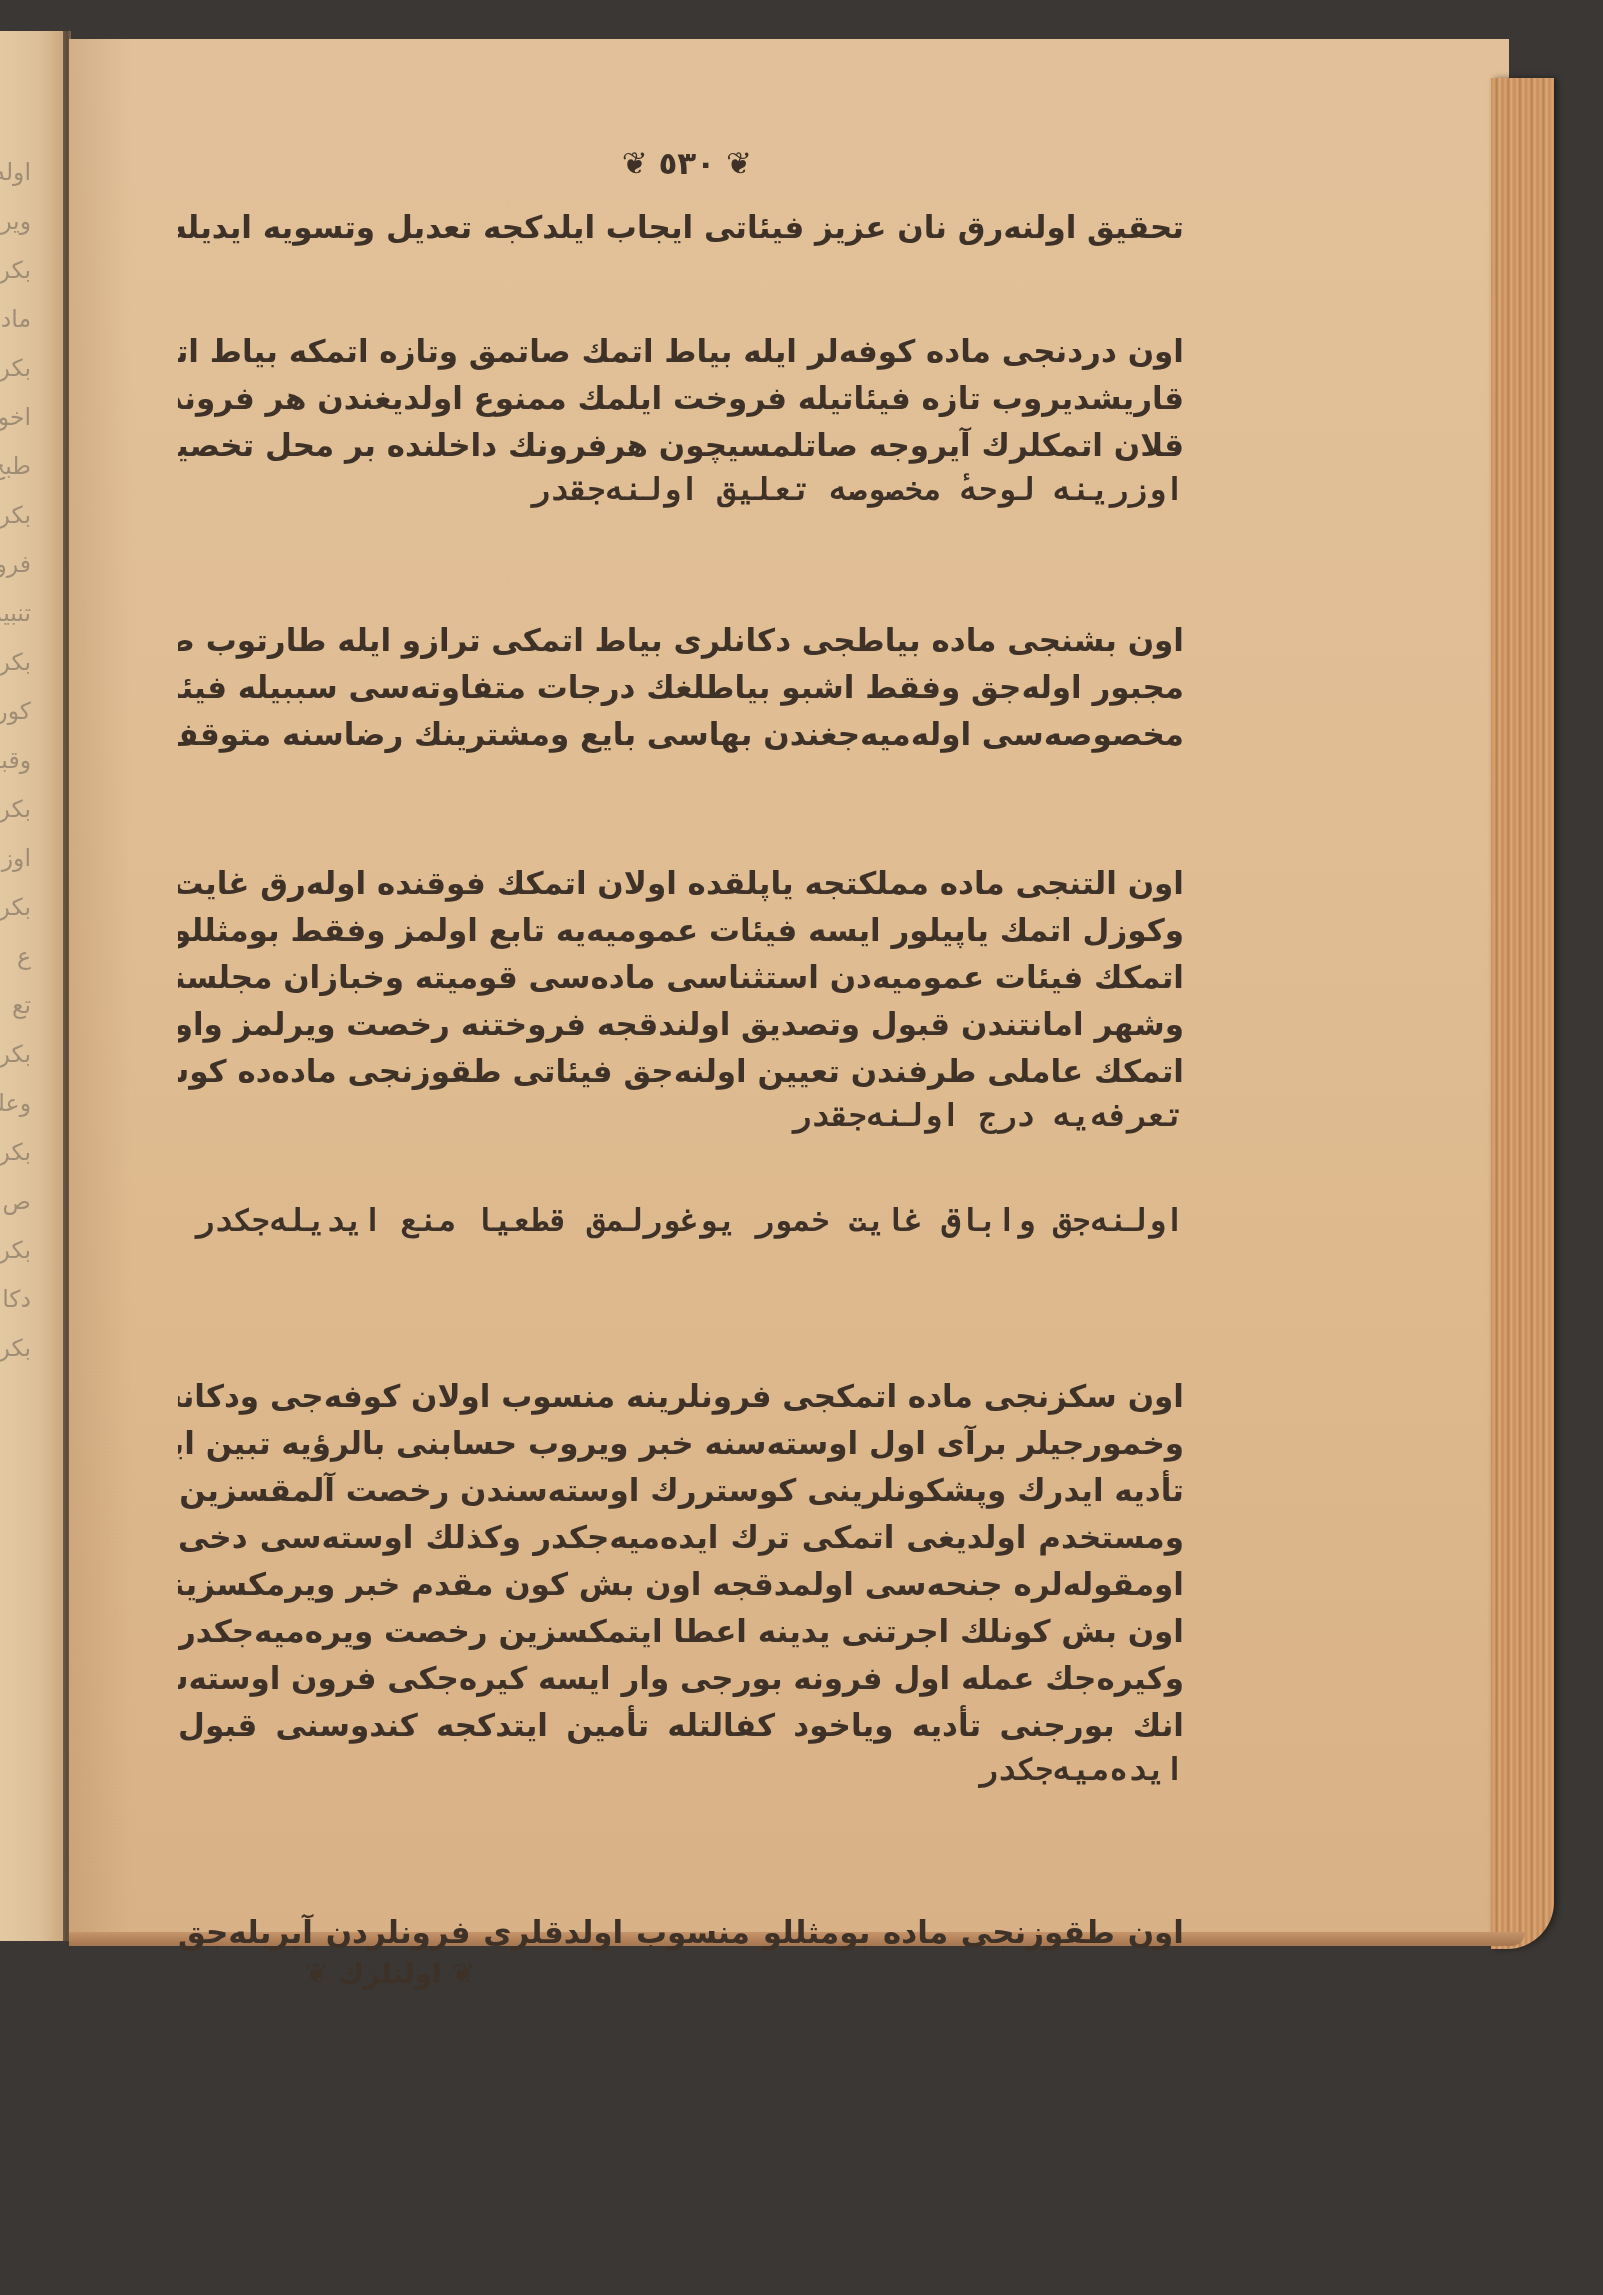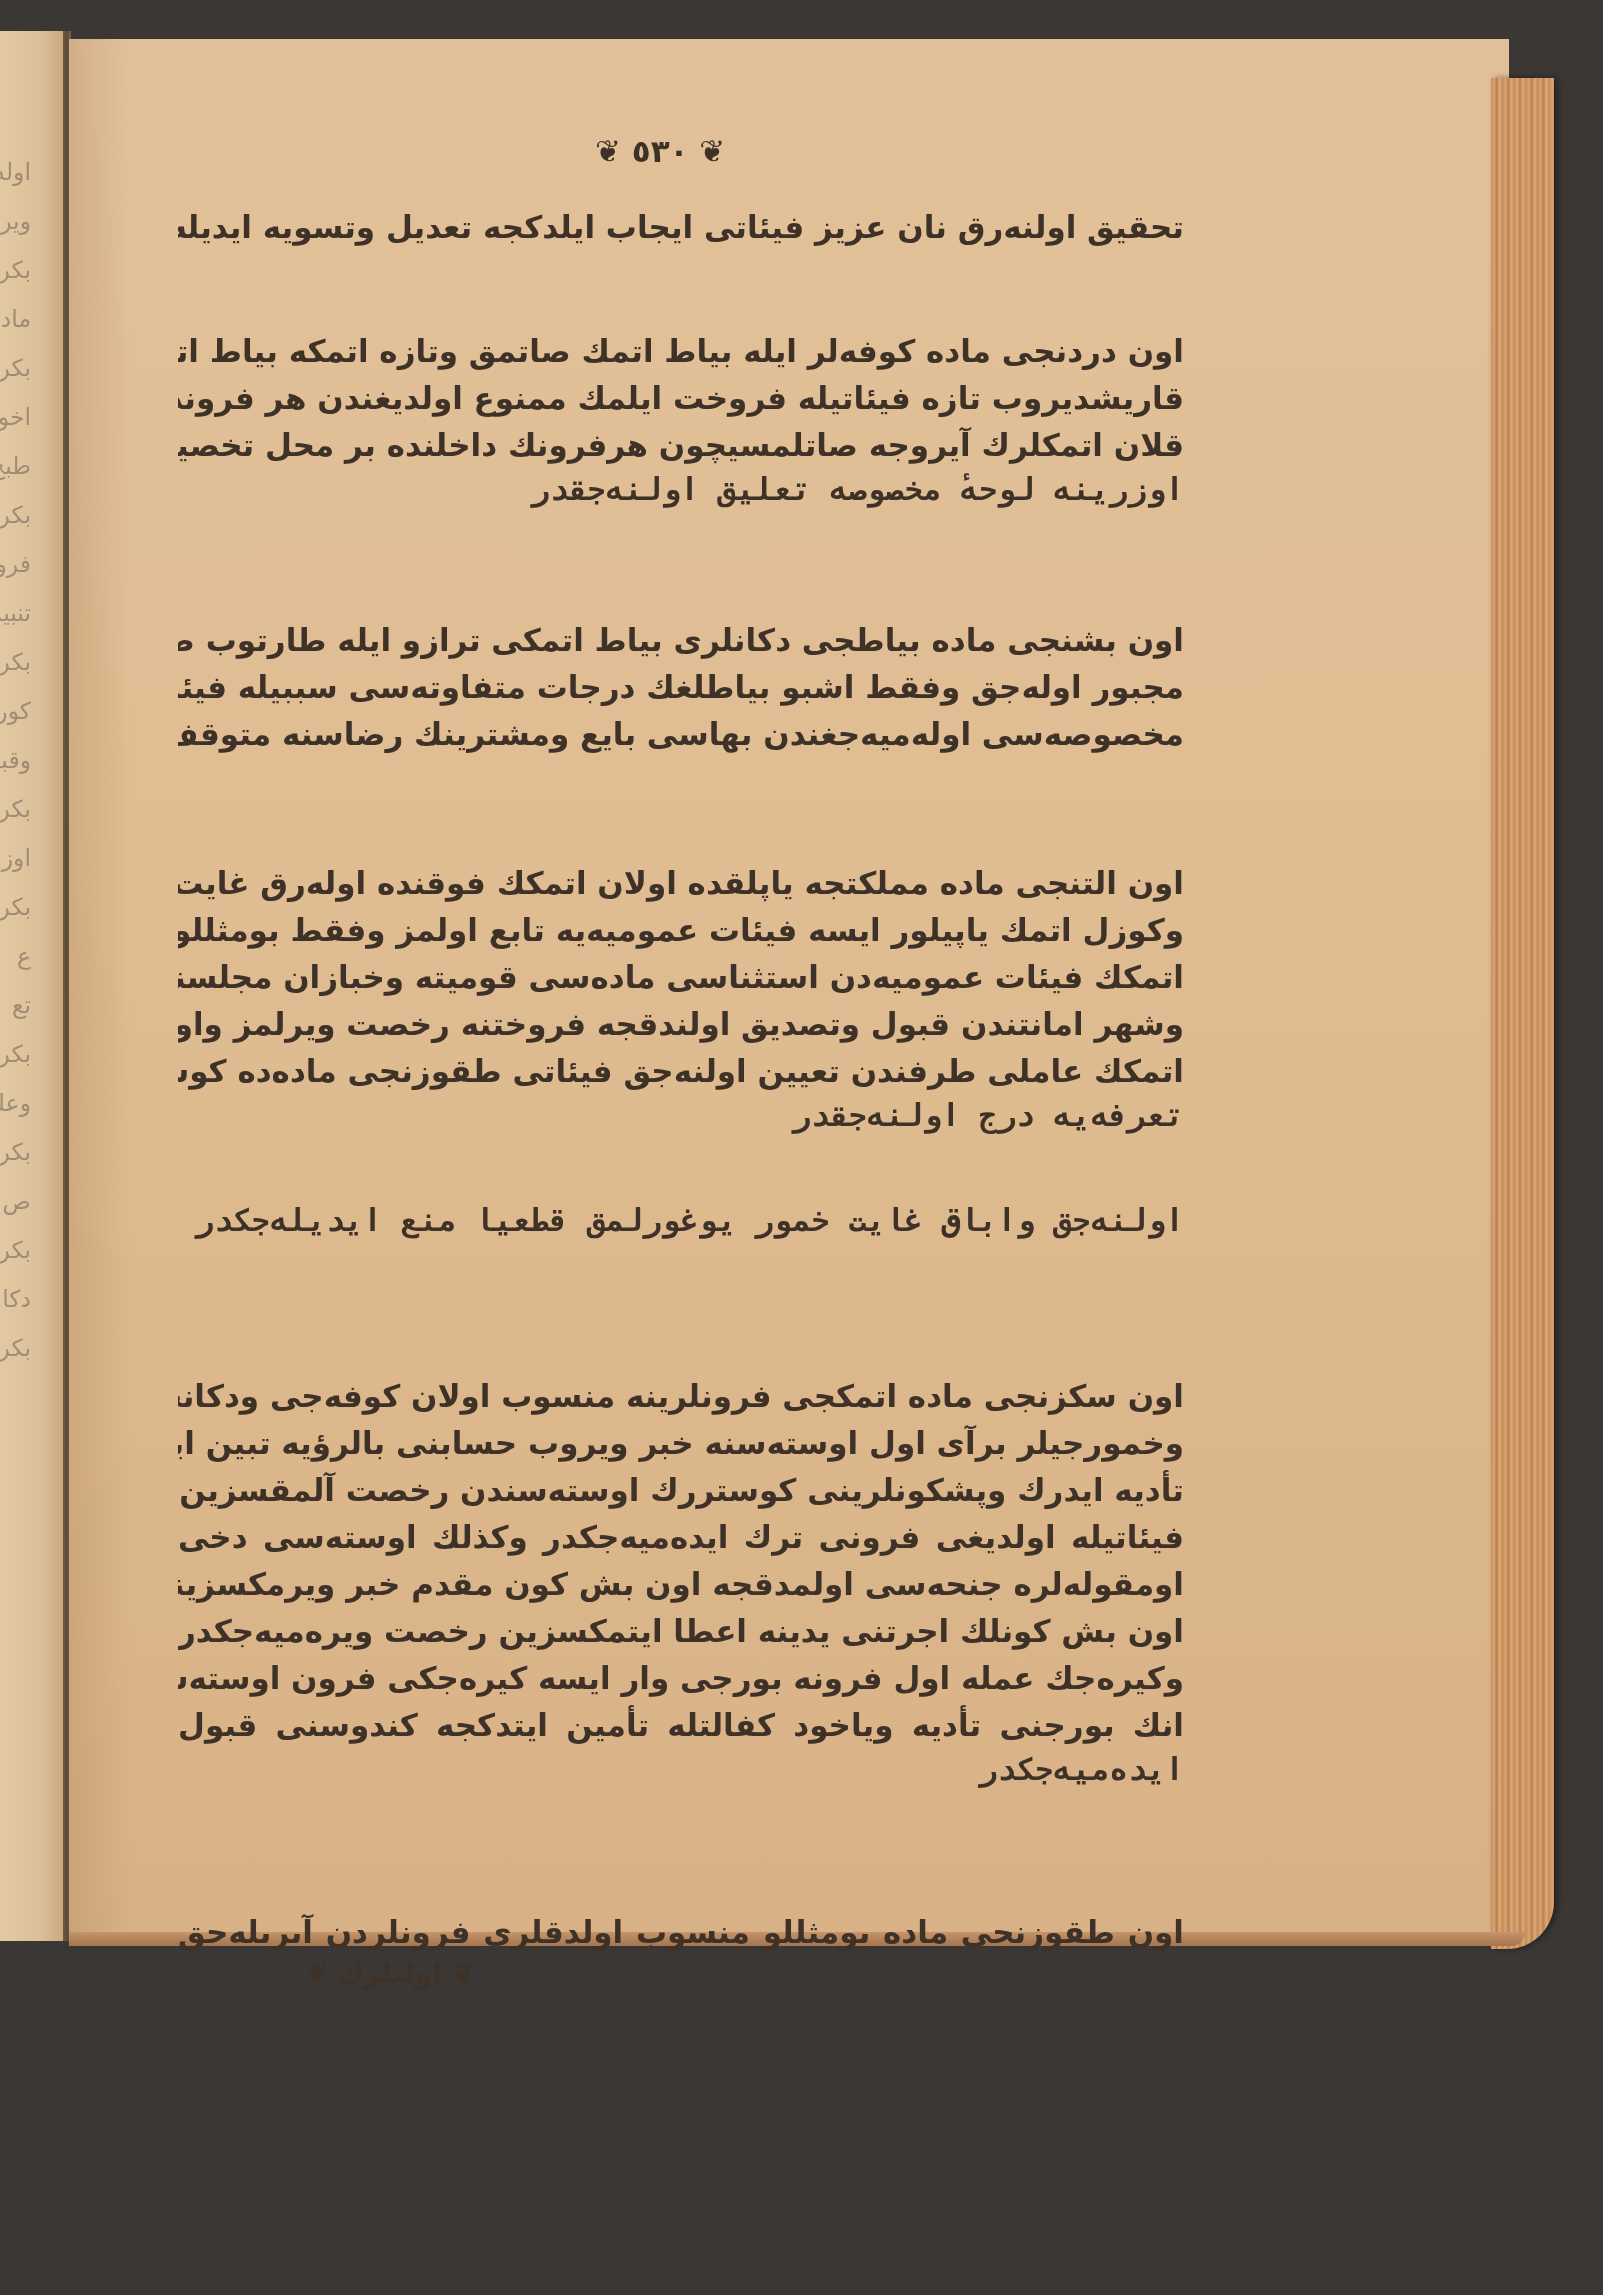--- a/index.html
+++ b/index.html
@@ -85,23 +85,23 @@
       left: 178px;
       width: 1006px;
       direction: rtl;
       color: #3e3228;
       font-family: "DejaVu Sans", sans-serif;
       font-weight: bold;
     }
     .page-number {
       position: absolute;
       left: 595px;
-      top: 133px;
+      top: 145px;
       width: 157px;
-      text-align: left;
+      text-align: right;
       font-size: 31px;
       color: #3e3228;
       font-family: "DejaVu Sans", sans-serif;
       font-weight: bold;
       direction: rtl;
     }
     .line {
       font-size: 31px;
       line-height: 44px;
       height: 47px;
@@ -194,21 +194,21 @@
   </div>
 
   <div class="text-block" style="top:1201px;">
     <div class="line last">اولنه‌جق واباق غایت خمور یوغورلمق قطعیا منع ایدیله‌جکدر</div>
   </div>
 
   <div class="text-block" style="top:1374px;">
     <div class="line">اون سکزنجی ماده      اتمکجی فرونلرینه منسوب اولان کوفه‌جی ودکانجی</div>
     <div class="line">وخمورجیلر برآی اول اوسته‌سنه خبر ویروب حسابنی بالرؤیه تبین ایدن بورجنی</div>
     <div class="line">تأدیه ایدرك وپشکونلرینی کوستررك اوسته‌سندن رخصت آلمقسزین منسوب</div>
-    <div class="line">فیئاتیله اولدیغی فرونی ترك ایده‌میه‌جکدر وکذلك اوسته‌سی دخی</div>
+    <div class="line">ومستخدم اولدیغی اتمکی ترك ایده‌میه‌جکدر وکذلك اوسته‌سی دخی</div>
     <div class="line">اومقوله‌لره جنحه‌سی اولمدقجه اون بش کون مقدم خبر ویرمکسزینویاخود</div>
     <div class="line">اون بش کونلك اجرتنی یدینه اعطا ایتمکسزین رخصت ویره‌میه‌جکدر</div>
     <div class="line">وکیره‌جك عمله اول فرونه بورجی وار ایسه کیره‌جکی فرون اوسته‌سی</div>
     <div class="line">انك بورجنی تأدیه ویاخود کفالتله تأمین ایتدکجه کندوسنی قبول</div>
     <div class="line last">ایده‌میه‌جکدر</div>
   </div>
 
   <div class="text-block" style="top:1910px;">
     <div class="line">اون طقوزنجی ماده      بومثللو منسوب اولدقلری فرونلردن آیریله‌جق</div>
   </div>

